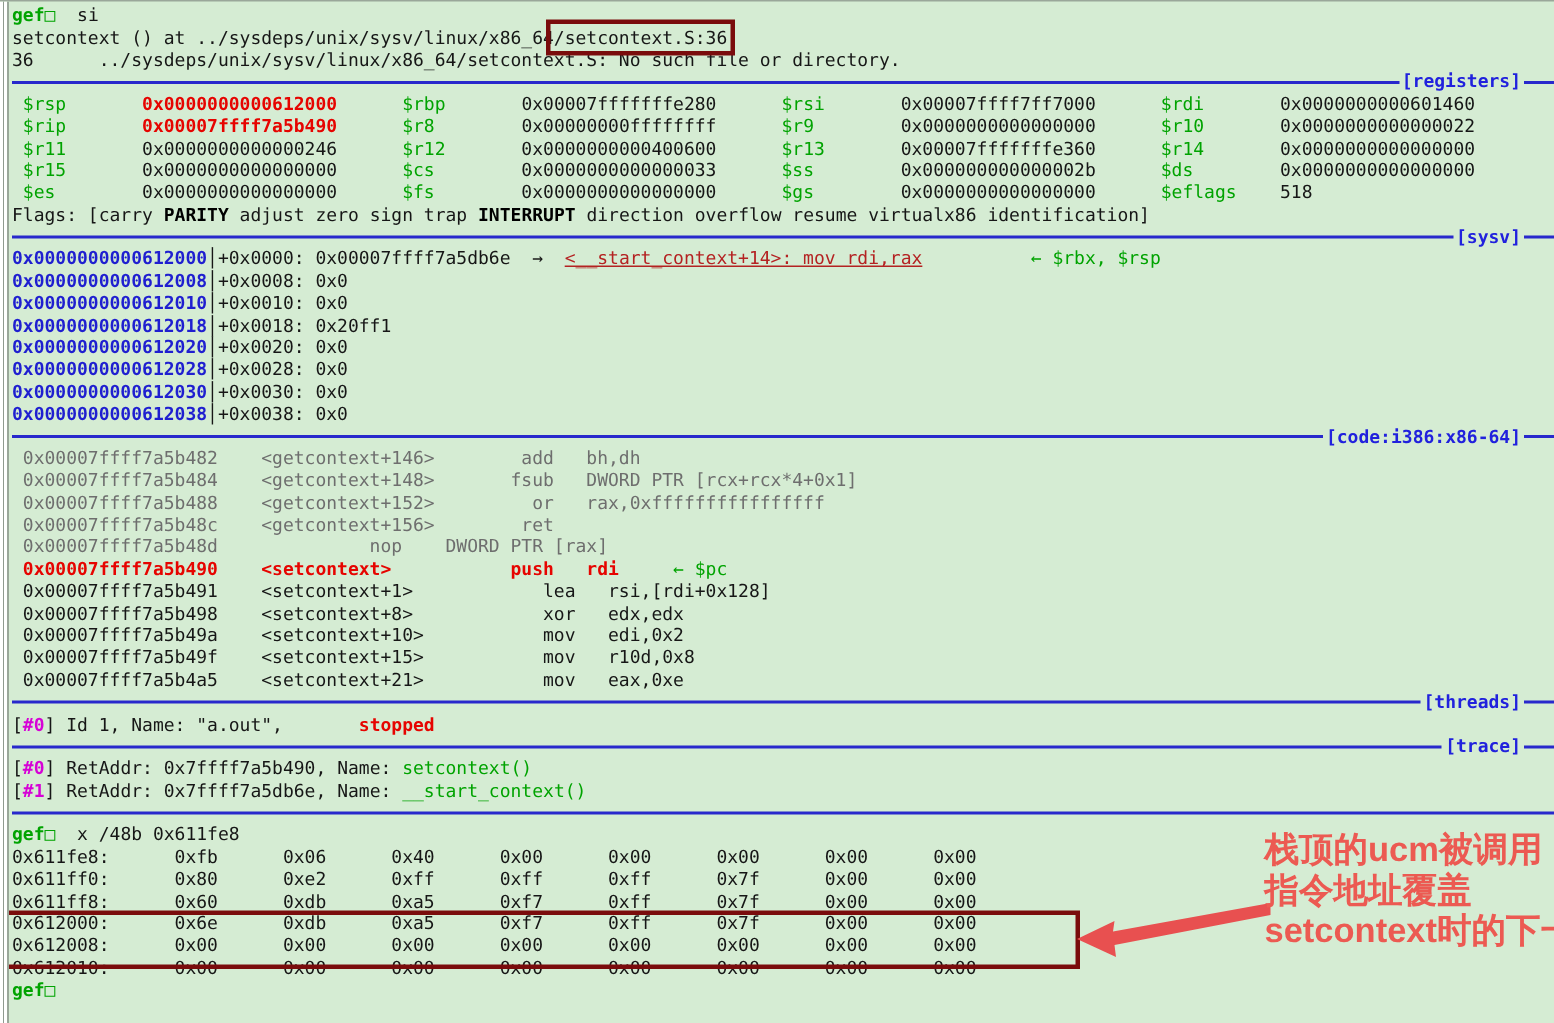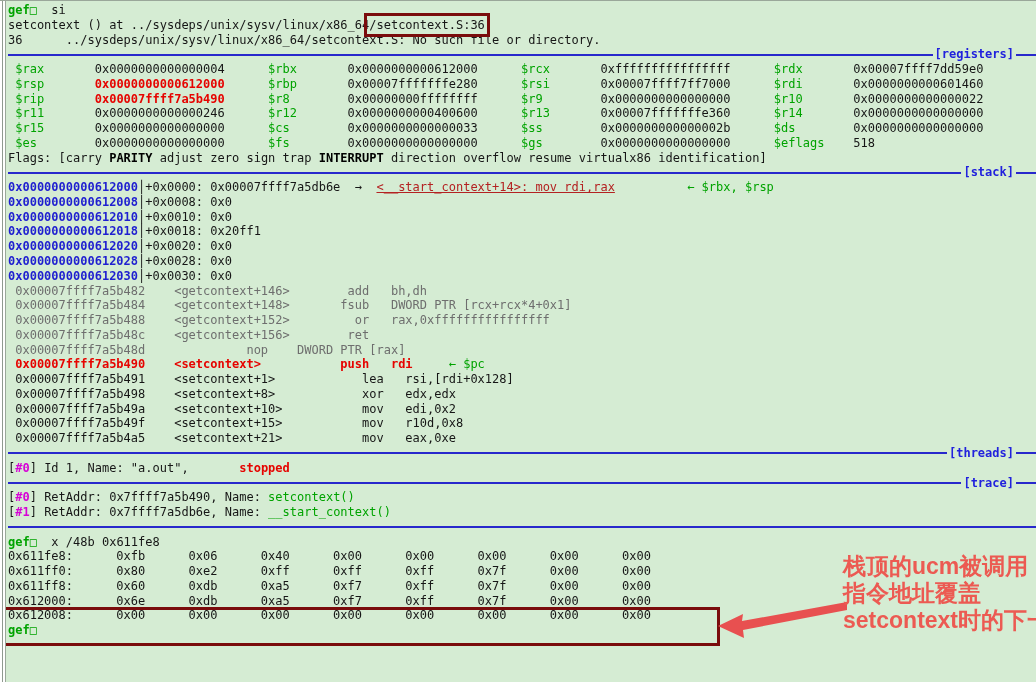--- a/index.html
+++ b/index.html
@@ -54,35 +54,36 @@
 <body>
 
 <div class="screen">
   <div class="left-edge"></div>
 
   <div class="terminal">
       <div class="line"><span class="gb">gef</span><span class="g">□</span><span class="k">  si</span></div>
       <div class="line"><span class="k">setcontext () at ../sysdeps/unix/sysv/linux/x86_64</span><span class="boxed">/setcontext.S:36</span></div>
       <div class="line"><span class="k">36      ../sysdeps/unix/sysv/linux/x86_64/setcontext.S: No such file or directory.</span></div>
       <div class="line sep"><span class="sepline" style="flex: 1 1 0%;"></span><span class="seplabel">[registers]</span><span class="sepline" style="width: 20px;"></span></div>
-      <div class="line"><span class="g"> $rax       </span><span class="k">0x0000000000000004      </span><span class="g">$rbx       </span><span class="k">0x0000000000612000      </span><span class="g">$rcx       </span><span class="k">0xffffffffffffffff      </span><span class="g">$rdx       </span><span class="k">0x00007ffff7dd59e0</span></div>
       <div class="line"><span class="g"> $rsp       </span><span class="r">0x0000000000612000</span><span class="k">      </span><span class="g">$rbp       </span><span class="k">0x00007fffffffe280      </span><span class="g">$rsi       </span><span class="k">0x00007ffff7ff7000      </span><span class="g">$rdi       </span><span class="k">0x0000000000601460</span></div>
       <div class="line"><span class="g"> $rip       </span><span class="r">0x00007ffff7a5b490</span><span class="k">      </span><span class="g">$r8        </span><span class="k">0x00000000ffffffff      </span><span class="g">$r9        </span><span class="k">0x0000000000000000      </span><span class="g">$r10       </span><span class="k">0x0000000000000022</span></div>
       <div class="line"><span class="g"> $r11       </span><span class="k">0x0000000000000246      </span><span class="g">$r12       </span><span class="k">0x0000000000400600      </span><span class="g">$r13       </span><span class="k">0x00007fffffffe360      </span><span class="g">$r14       </span><span class="k">0x0000000000000000</span></div>
       <div class="line"><span class="g"> $r15       </span><span class="k">0x0000000000000000      </span><span class="g">$cs        </span><span class="k">0x0000000000000033      </span><span class="g">$ss        </span><span class="k">0x000000000000002b      </span><span class="g">$ds        </span><span class="k">0x0000000000000000</span></div>
       <div class="line"><span class="g"> $es        </span><span class="k">0x0000000000000000      </span><span class="g">$fs        </span><span class="k">0x0000000000000000      </span><span class="g">$gs        </span><span class="k">0x0000000000000000      </span><span class="g">$eflags    </span><span class="k">518</span></div>
       <div class="line"><span class="k">Flags: [carry </span><span class="kb">PARITY</span><span class="k"> adjust zero sign trap </span><span class="kb">INTERRUPT</span><span class="k"> direction overflow resume virtualx86 identification]</span></div>
-      <div class="line sep"><span class="sepline" style="flex: 1 1 0%;"></span><span class="seplabel">[stack]</span><span class="sepline" style="width: 20px;"></span></div>
+      <div class="line sep"><span class="sepline" style="flex: 1 1 0%;"></span><span class="seplabel">[sysv]</span><span class="sepline" style="width: 20px;"></span></div>
       <div class="line"><span class="b">0x0000000000612000</span><span class="k">│+0x0000: 0x00007ffff7a5db6e  →  </span><span class="dr">&lt;__start_context+14&gt;: mov rdi,rax</span><span class="g">          ← $rbx, $rsp</span></div>
       <div class="line"><span class="b">0x0000000000612008</span><span class="k">│+0x0008: 0x0</span></div>
       <div class="line"><span class="b">0x0000000000612010</span><span class="k">│+0x0010: 0x0</span></div>
       <div class="line"><span class="b">0x0000000000612018</span><span class="k">│+0x0018: 0x20ff1</span></div>
       <div class="line"><span class="b">0x0000000000612020</span><span class="k">│+0x0020: 0x0</span></div>
       <div class="line"><span class="b">0x0000000000612028</span><span class="k">│+0x0028: 0x0</span></div>
       <div class="line"><span class="b">0x0000000000612030</span><span class="k">│+0x0030: 0x0</span></div>
+      <div class="line"><span class="b">0x0000000000612038</span><span class="k">│+0x0038: 0x0</span></div>
+      <div class="line sep"><span class="sepline" style="flex: 1 1 0%;"></span><span class="seplabel">[code:i386:x86-64]</span><span class="sepline" style="width: 20px;"></span></div>
       <div class="line"><span class="gy"> 0x00007ffff7a5b482    &lt;getcontext+146&gt;        add   bh,dh</span></div>
       <div class="line"><span class="gy"> 0x00007ffff7a5b484    &lt;getcontext+148&gt;       fsub   DWORD PTR [rcx+rcx*4+0x1]</span></div>
       <div class="line"><span class="gy"> 0x00007ffff7a5b488    &lt;getcontext+152&gt;         or   rax,0xffffffffffffffff</span></div>
       <div class="line"><span class="gy"> 0x00007ffff7a5b48c    &lt;getcontext+156&gt;        ret</span></div>
       <div class="line"><span class="gy"> 0x00007ffff7a5b48d              nop    DWORD PTR [rax]</span></div>
       <div class="line"><span class="r"> 0x00007ffff7a5b490    &lt;setcontext&gt;           push   rdi</span><span class="g">     ← $pc</span></div>
       <div class="line"><span class="k"> 0x00007ffff7a5b491    &lt;setcontext+1&gt;            lea   rsi,[rdi+0x128]</span></div>
       <div class="line"><span class="k"> 0x00007ffff7a5b498    &lt;setcontext+8&gt;            xor   edx,edx</span></div>
       <div class="line"><span class="k"> 0x00007ffff7a5b49a    &lt;setcontext+10&gt;           mov   edi,0x2</span></div>
       <div class="line"><span class="k"> 0x00007ffff7a5b49f    &lt;setcontext+15&gt;           mov   r10d,0x8</span></div>
@@ -92,20 +93,21 @@
       <div class="line sep"><span class="sepline" style="flex: 1 1 0%;"></span><span class="seplabel">[trace]</span><span class="sepline" style="width: 20px;"></span></div>
       <div class="line"><span class="k">[</span><span class="m">#0</span><span class="k">] RetAddr: 0x7ffff7a5b490, Name: </span><span class="g">setcontext()</span></div>
       <div class="line"><span class="k">[</span><span class="m">#1</span><span class="k">] RetAddr: 0x7ffff7a5db6e, Name: </span><span class="g">__start_context()</span></div>
       <div class="line sep"><span class="sepline" style="flex: 1 1 0%;"></span></div>
       <div class="line"><span class="gb">gef</span><span class="g">□</span><span class="k">  x /48b 0x611fe8</span></div>
       <div class="line"><span class="k">0x611fe8:      0xfb      0x06      0x40      0x00      0x00      0x00      0x00      0x00</span></div>
       <div class="line"><span class="k">0x611ff0:      0x80      0xe2      0xff      0xff      0xff      0x7f      0x00      0x00</span></div>
       <div class="line"><span class="k">0x611ff8:      0x60      0xdb      0xa5      0xf7      0xff      0x7f      0x00      0x00</span></div>
       <div class="line"><span class="k">0x612000:      0x6e      0xdb      0xa5      0xf7      0xff      0x7f      0x00      0x00</span></div>
       <div class="line"><span class="k">0x612008:      0x00      0x00      0x00      0x00      0x00      0x00      0x00      0x00</span></div>
+      <div class="line"><span class="k">0x612010:      0x00      0x00      0x00      0x00      0x00      0x00      0x00      0x00</span></div>
       <div class="line"><span class="gb">gef</span><span class="g">□</span></div>
     </div>
 
   <div class="mem-box"></div>
 
   <svg class="arrow-svg" width="134" height="44" viewBox="0 0 134 44">
     <polygon points="2,29 27,17 26,24 131,5 131,13 27,33 28,41" fill="#e85050"></polygon>
   </svg>
 
   <div class="annotation">

